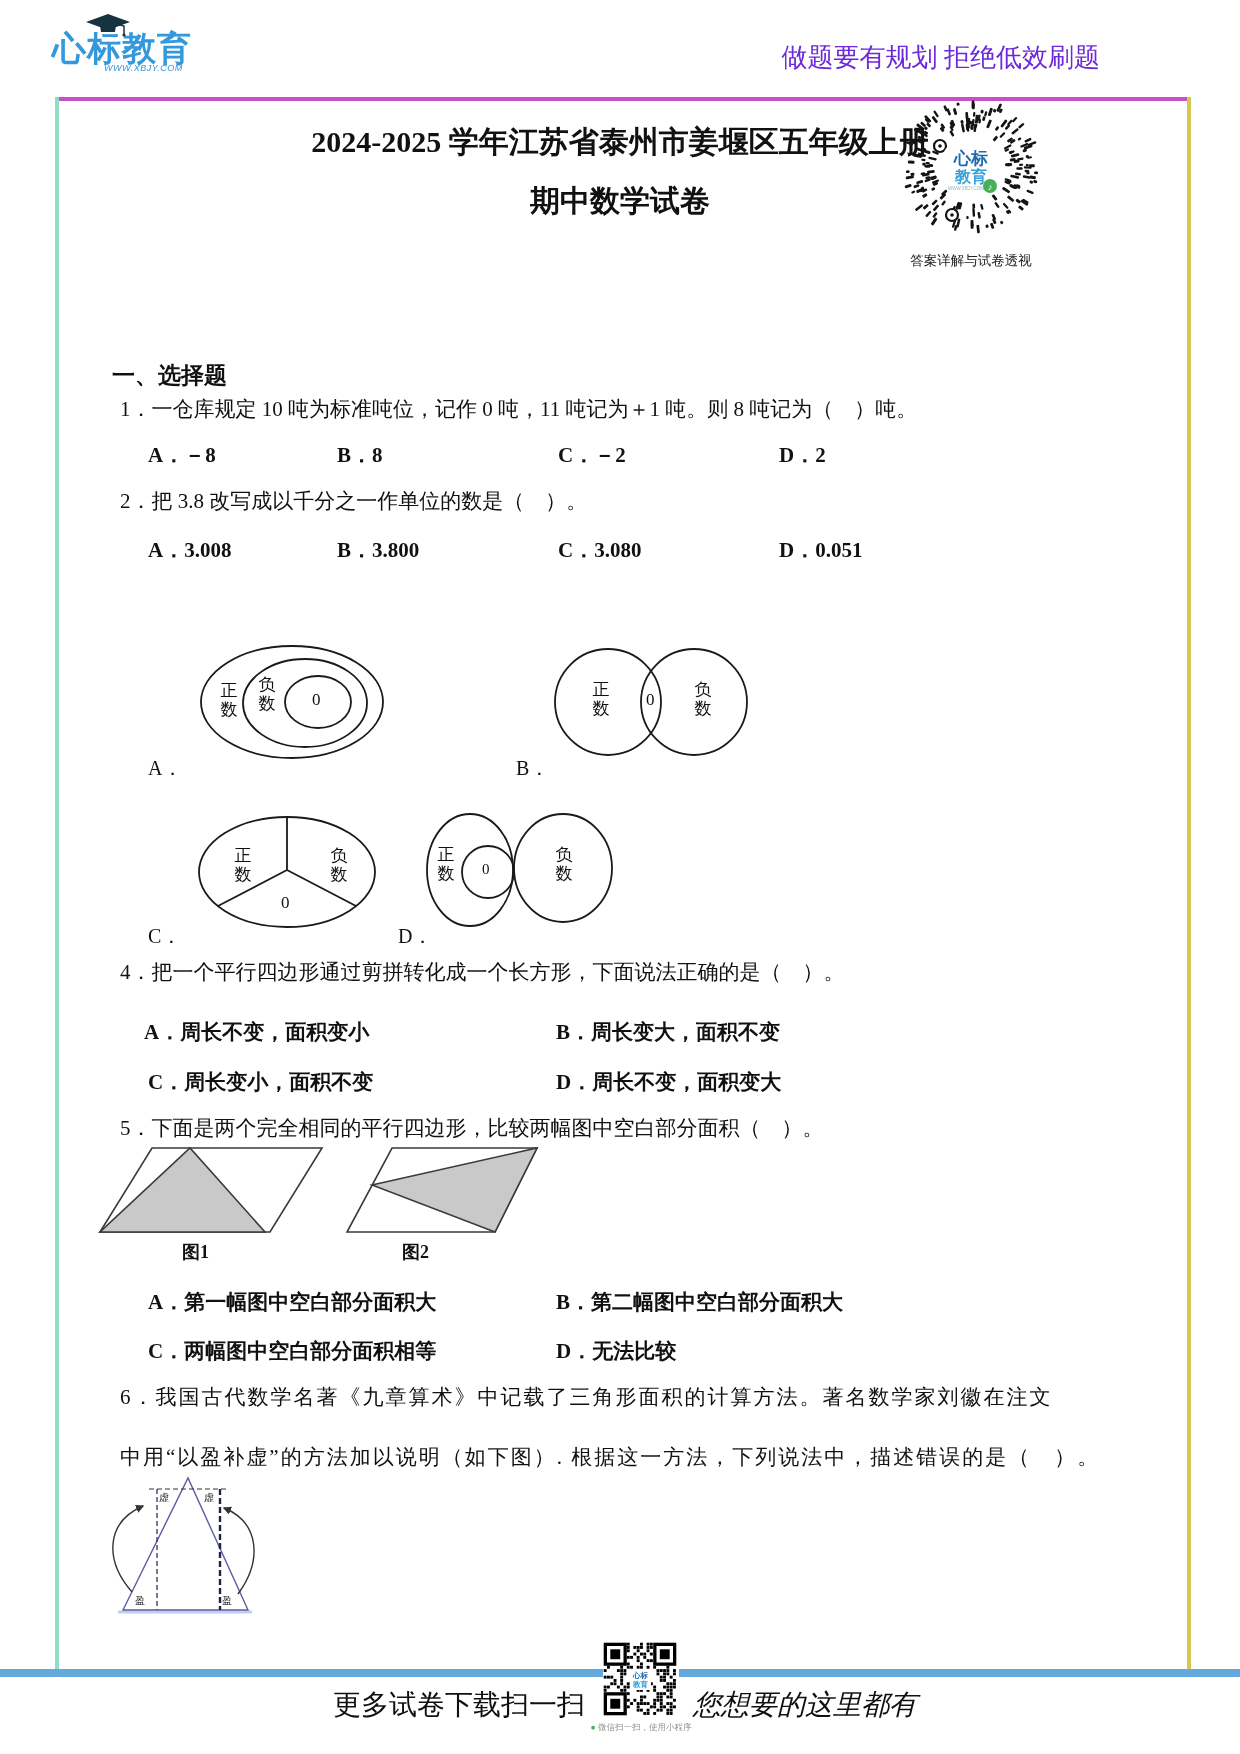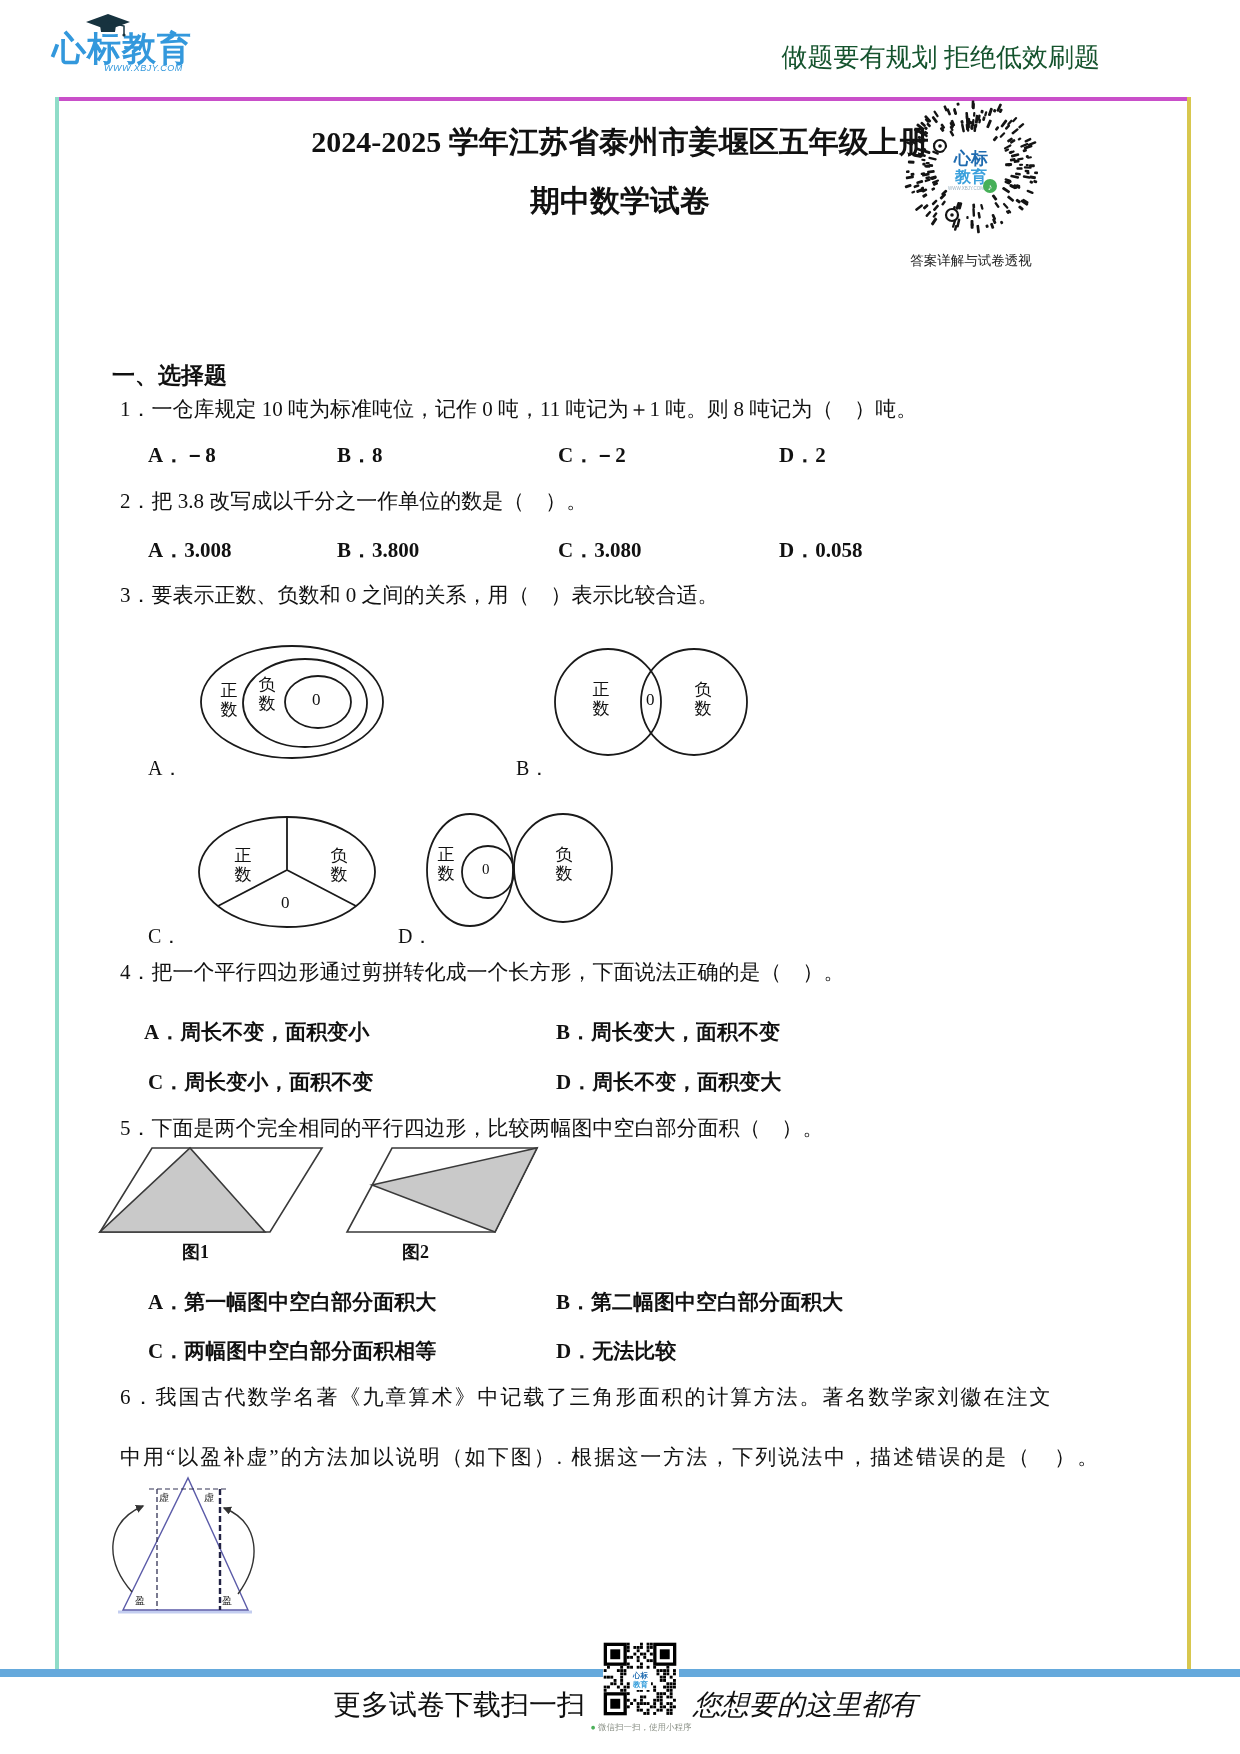--- a/index.html
+++ b/index.html
@@ -15,21 +15,21 @@
   .inforow{display:flex;justify-content:center;font-size:19px;}
   .blank{display:inline-block;width:96px;height:20px;border-bottom:1.6px solid #111;margin-right:18px;}
   .opt{position:absolute;font-size:21px;white-space:nowrap;font-weight:bold;}
   .vlabel{width:22px;line-height:1.1;font-size:17px;text-align:center;word-break:break-all;}
   .vzero{font-size:17px;}
   .letter{font-size:20px;}
   .figlabel{font-size:18px;font-weight:bold;}
   .yinxu{font-size:10px;color:#222;}
   .logo-text{font-size:34px;font-weight:800;color:#3398dc;letter-spacing:1px;}
   .logo-url{font-size:9px;font-style:italic;color:#3398dc;letter-spacing:0.5px;}
-  .slogan{font-size:26px;color:#14532d;text-align:right;}
+  .slogan{font-size:26px;color:#6d28d9;text-align:right;}
   .qr-caption{font-size:13.5px;text-align:center;color:#222;}
   .footer-text{font-size:28px;color:#101010;}
   .footer-caption{font-size:8.5px;color:#8a9086;text-align:center;}
   svg text{font-family:"Liberation Sans","DejaVu Sans",sans-serif;}
 </style>
 </head>
 <body>
 
 <div class="page">
 
@@ -270,24 +270,23 @@
     <span class="opt" style="left:337px;top:441px;"><span>B．</span><span>8</span></span>
     <span class="opt" style="left:558px;top:441px;"><span>C．</span><span>－2</span></span>
     <span class="opt" style="left:779px;top:441px;"><span>D．</span><span>2</span></span>
   </div>
 
   <div class="abs qtext" style="left:120px;top:487px;"><span>2．</span><span>把 3.8 改写成以千分之一作单位的数是（　）。</span></div>
   <div>
     <span class="opt" style="left:148px;top:536px;"><span>A．</span><span>3.008</span></span>
     <span class="opt" style="left:337px;top:536px;"><span>B．</span><span>3.800</span></span>
     <span class="opt" style="left:558px;top:536px;"><span>C．</span><span>3.080</span></span>
-    <span class="opt" style="left:779px;top:536px;"><span>D．</span><span>0.058</span></span>
+    <span class="opt" style="left:779px;top:536px;"><span>D．</span><span>0.051</span></span>
   </div>
 
-  <div class="abs qtext" style="left:120px;top:581px;"><span>3．</span><span>要表示正数、负数和 0 之间的关系，用（　）表示比较合适。</span></div>
 
   <svg class="abs" style="left:0;top:0;pointer-events:none;" width="1240" height="1754" viewBox="0 0 1240 1754">
     <defs>
       <marker id="arrowhead" markerWidth="8" markerHeight="8" refX="5" refY="3" orient="auto">
         <path d="M0,0 L6,3 L0,6 Z" fill="#333333"></path>
       </marker>
     </defs>
 
     <g stroke="#1a1a1a" stroke-width="1.8" fill="none">
       <ellipse cx="292" cy="702" rx="91" ry="56"></ellipse>

